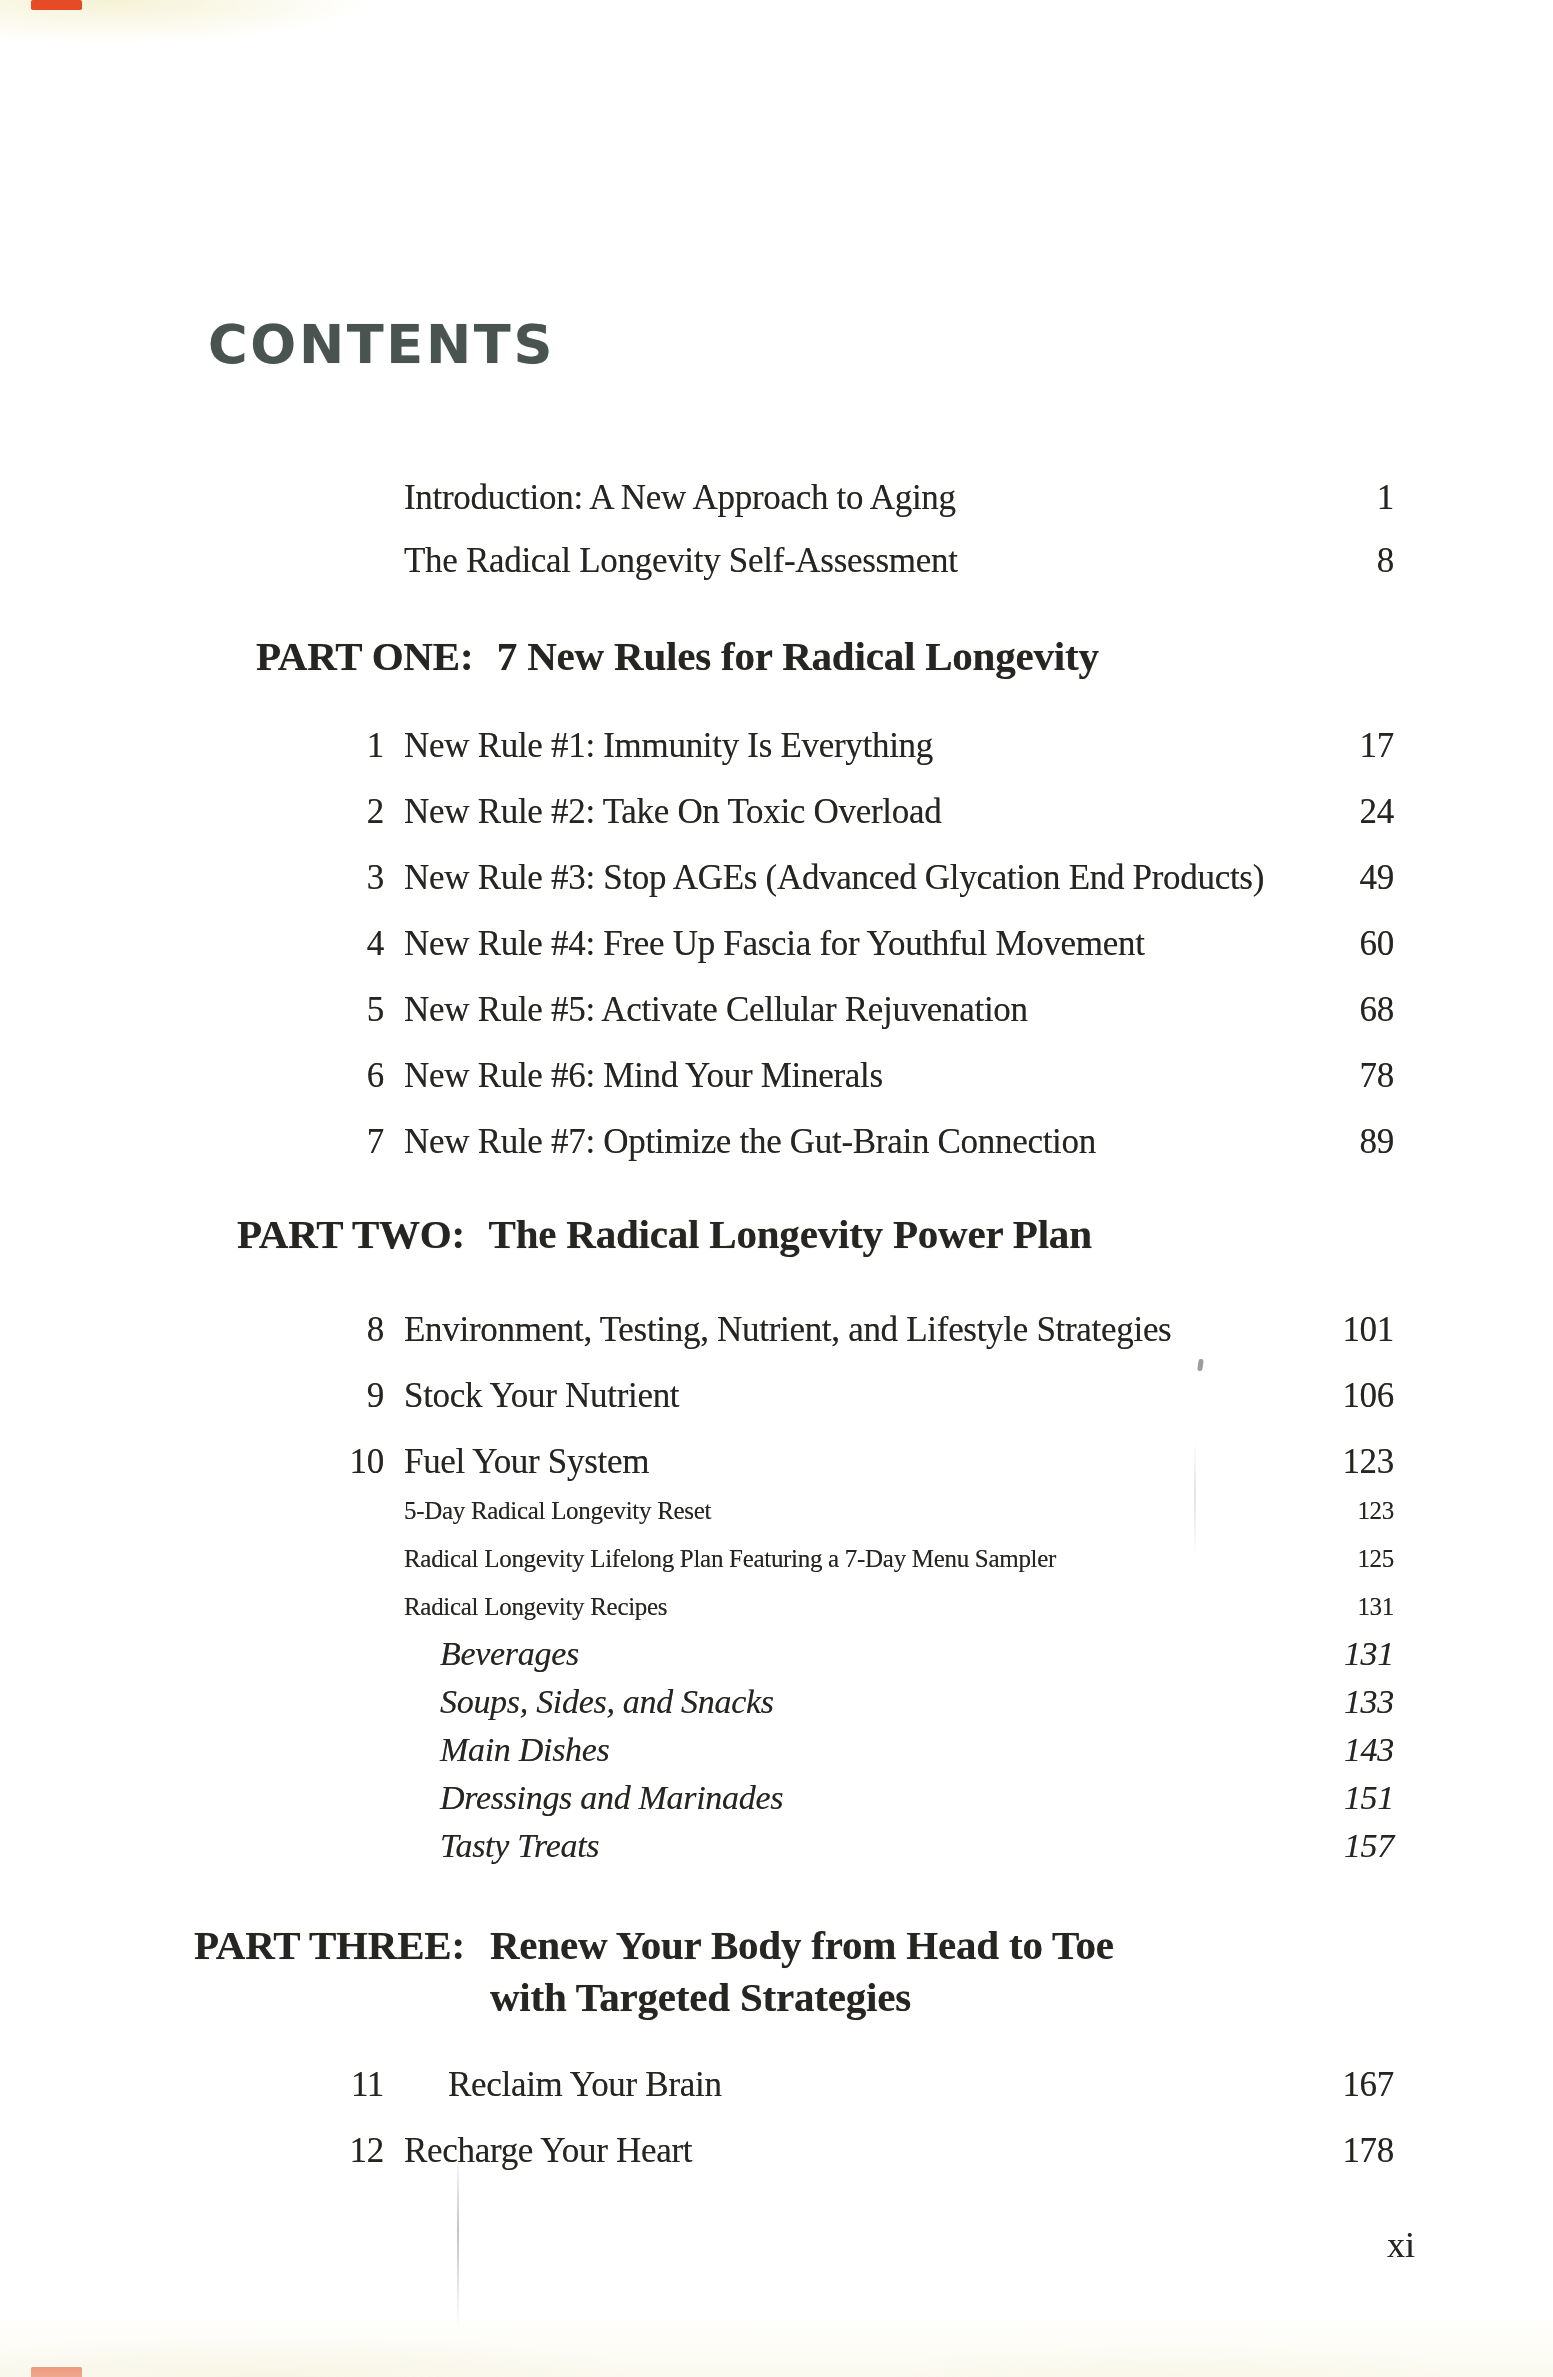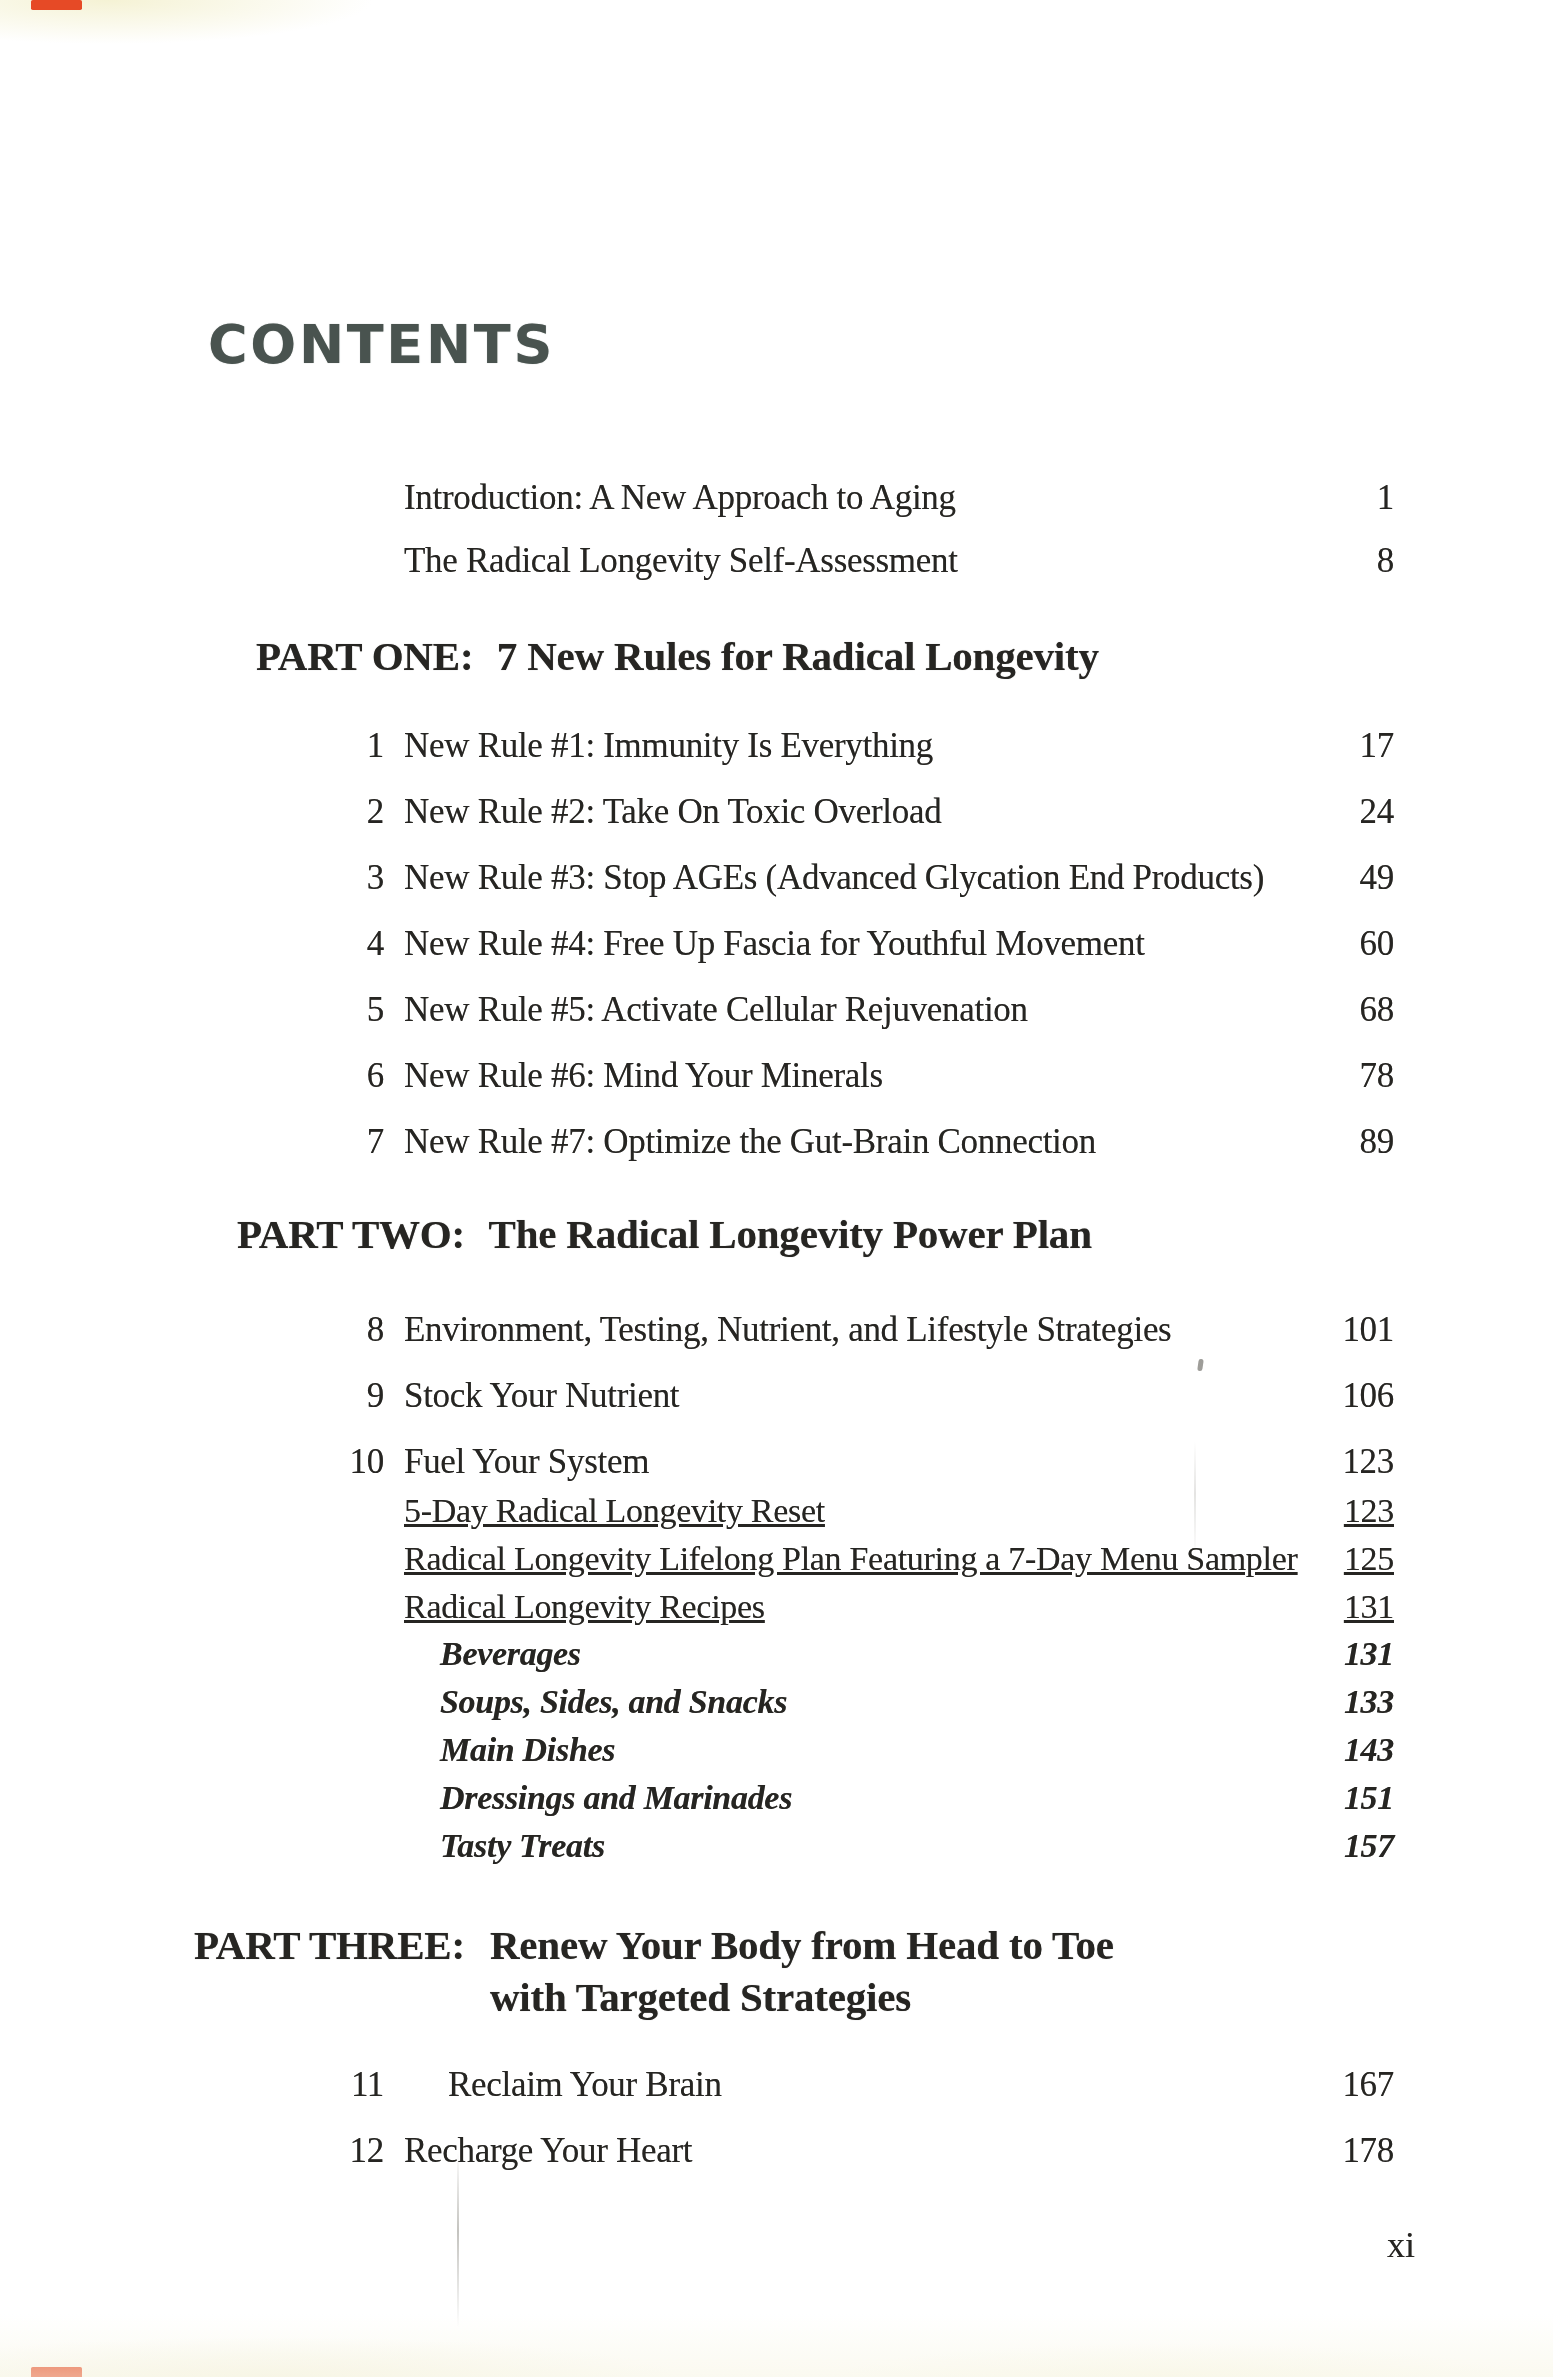--- a/index.html
+++ b/index.html
@@ -35,22 +35,22 @@
     display:flex;align-items:center;
     padding-right:160px;
     font-size:35px;line-height:47px;
     letter-spacing:-0.3px;
     text-shadow:0 0 0.6px rgba(45,43,38,0.55);
     white-space:nowrap;
   }
   .row .num{flex:none;width:384px;text-align:right;}
   .row .title{margin-left:20px;}
   .row .page-num{margin-left:auto;text-align:right;flex:none;}
-  .row.sub{font-size:34px;line-height:46px;text-decoration:underline;}
-  .row.subitalic{font-size:34px;line-height:46px;font-style:italic;font-weight:bold;}
+  .row.sub{font-size:25px;line-height:46px;}
+  .row.subitalic{font-size:34px;line-height:46px;font-style:italic;}
   .row.subitalic .title{margin-left:56px;}
   .row.subitalic .page-num{font-style:italic;}
   
   .part-row{
     display:flex;align-items:baseline;
     font-weight:700;
     font-size:41px;line-height:52px;
     letter-spacing:-0.2px;
     text-shadow:0 0 0.7px rgba(40,38,34,0.6);
     white-space:nowrap;

